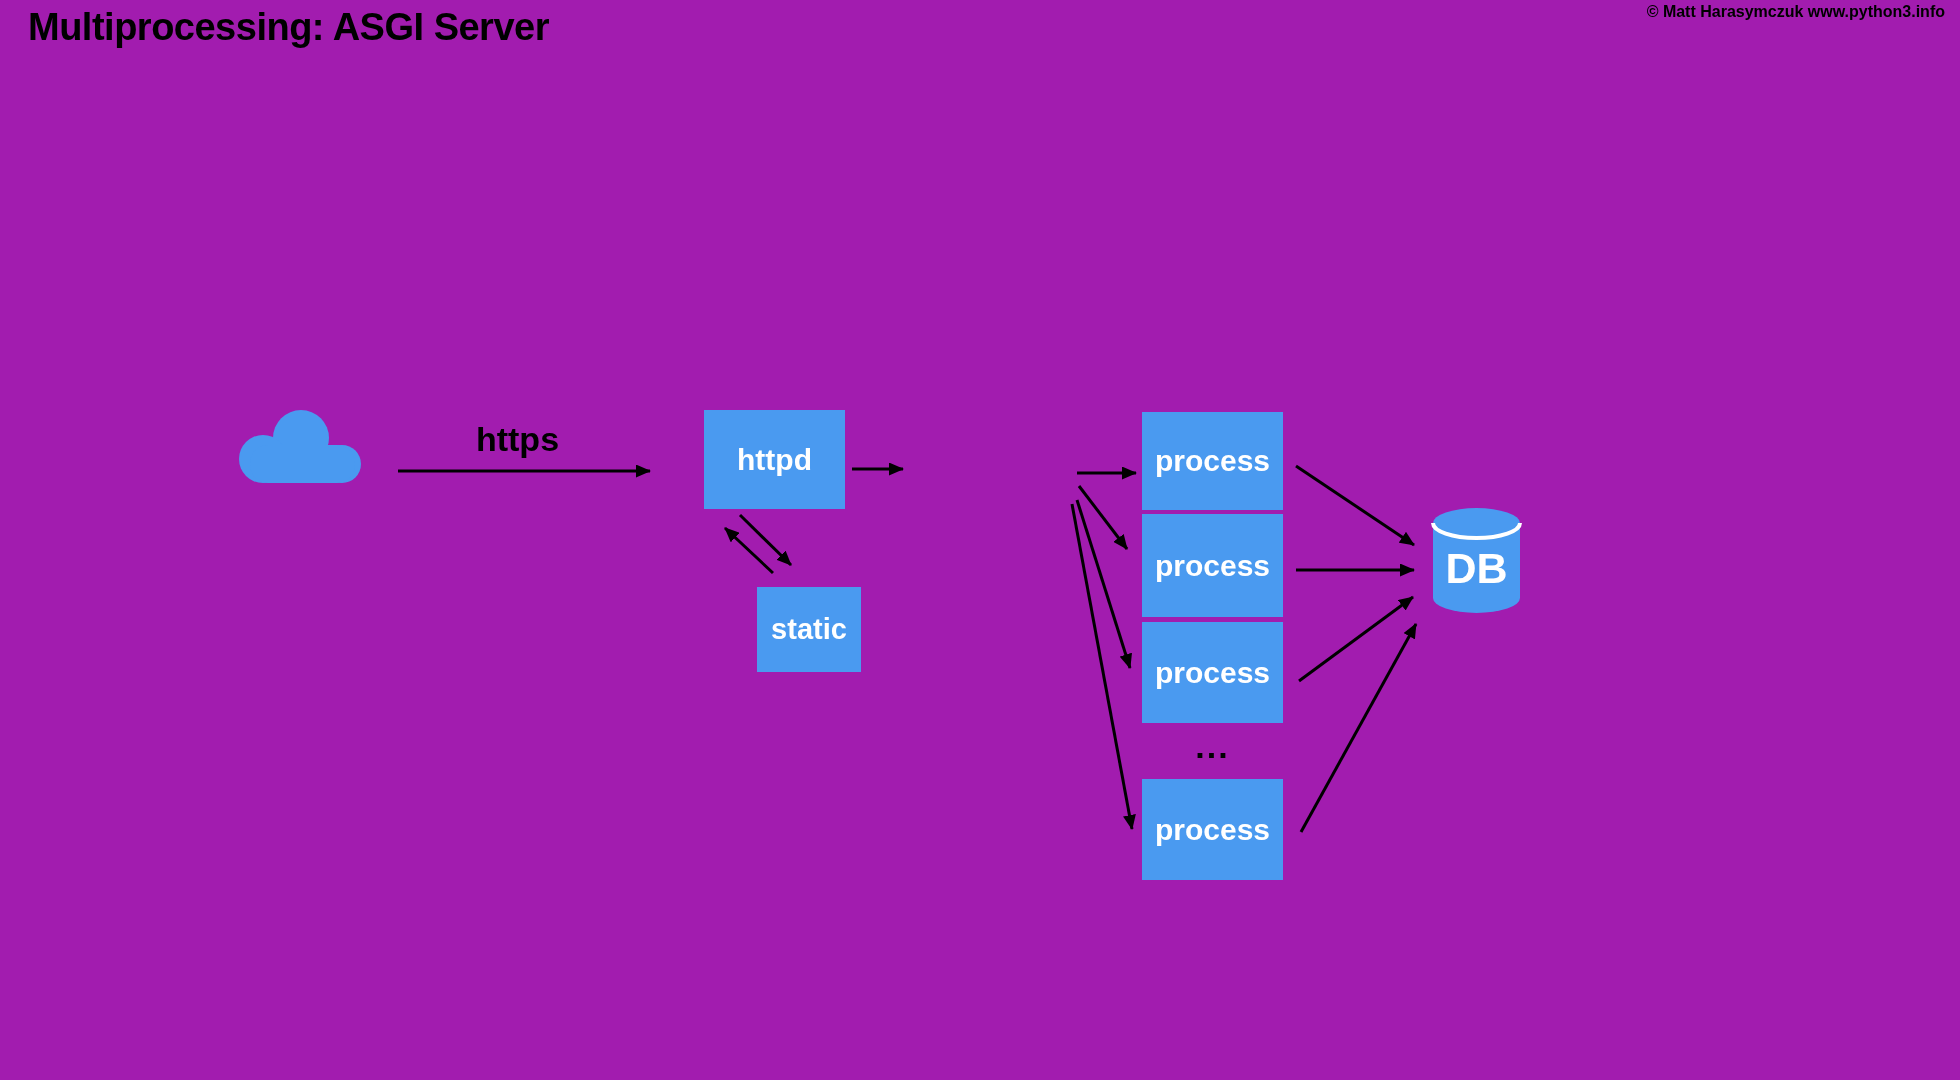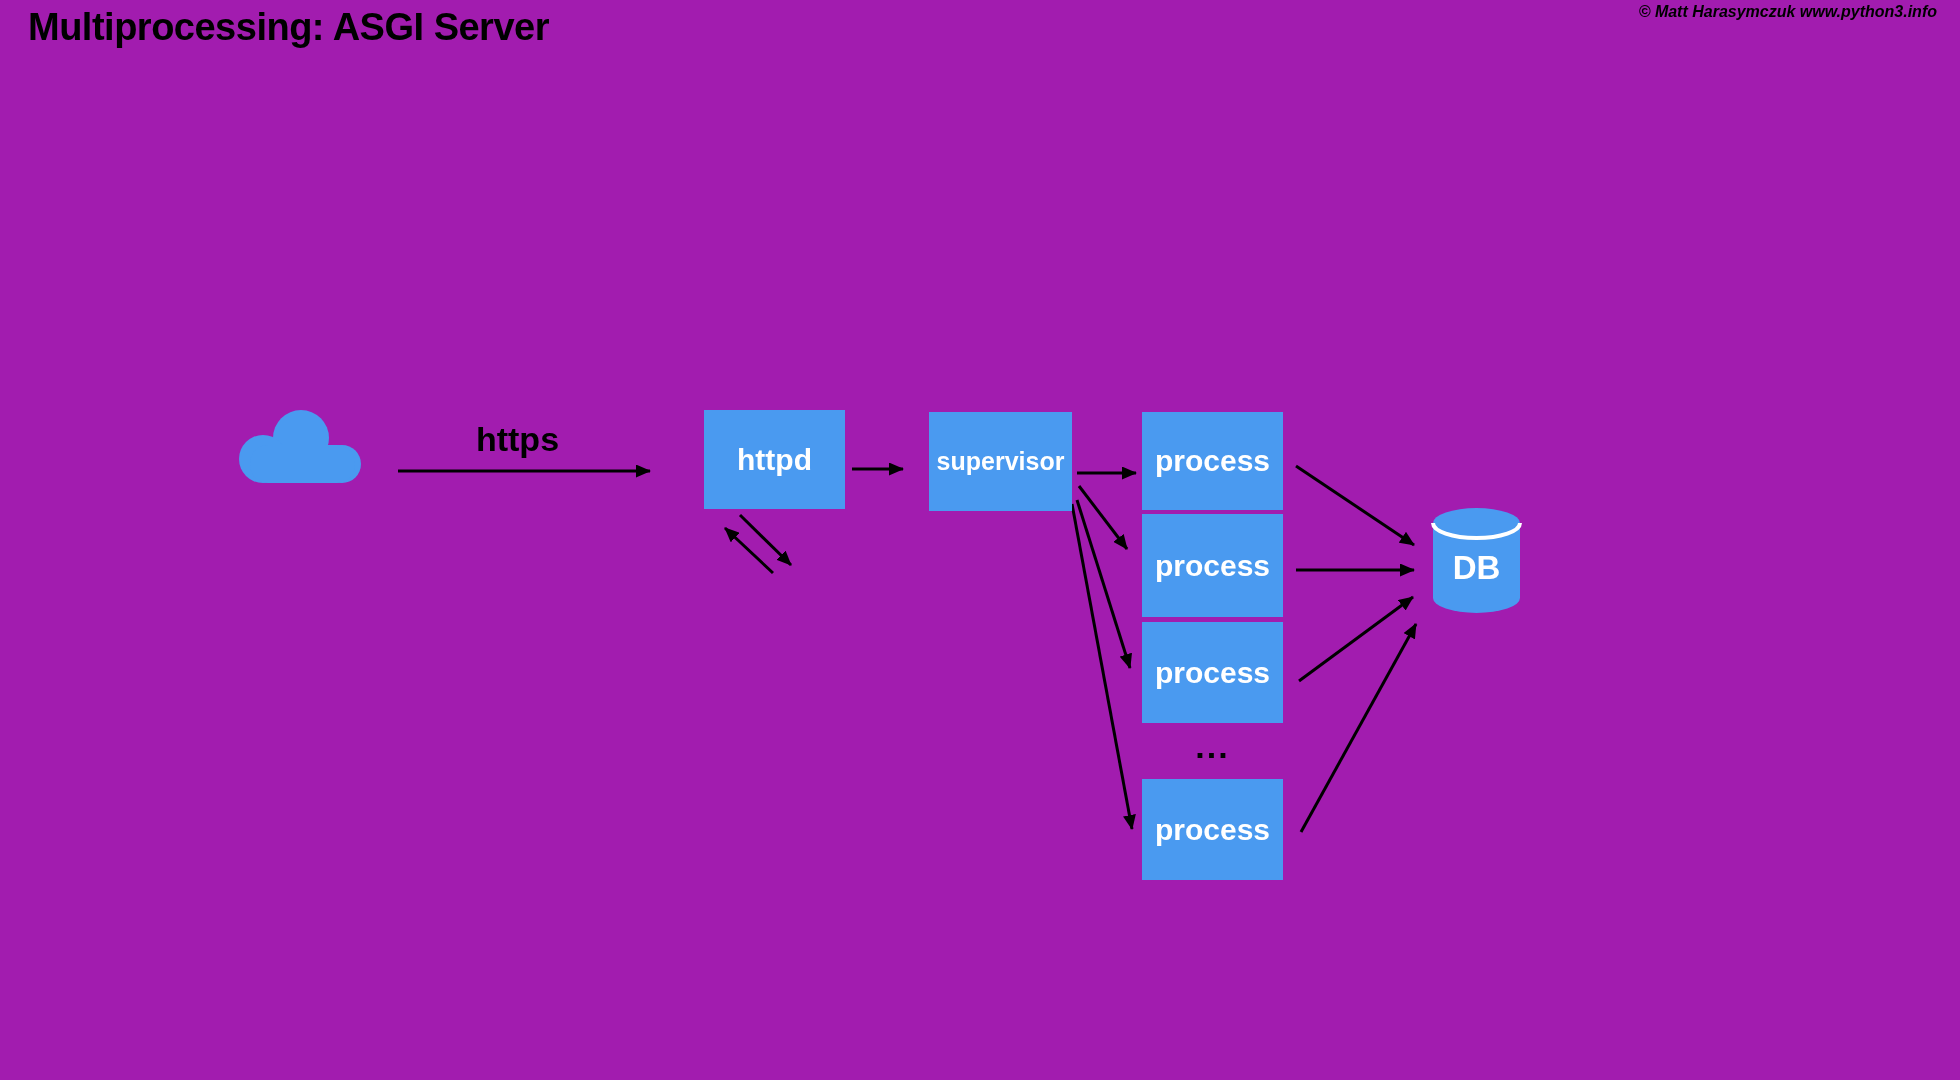--- a/index.html
+++ b/index.html
@@ -25,27 +25,26 @@
     top: 6px;
     font-size: 38px;
     font-weight: bold;
     letter-spacing: -0.5px;
     color: #000;
     white-space: nowrap;
   }
 
   .copyright {
     position: absolute;
-    right: 23px;
+    right: 15px;
     top: 3px;
     font-size: 16px;
     font-weight: bold;
     color: #000;
     white-space: nowrap;
-    font-style: italic;
   }
 
   svg.diagram-layer {
     position: absolute;
     left: 0; top: 0;
     width: 1960px;
     height: 1080px;
   }
 
   .blue-fill { fill: var(--node-blue); }
@@ -103,21 +102,21 @@
 
   .db-label {
     position: absolute;
     left: 1433px;
     top: 523px;
     width: 87px;
     height: 90px;
     display: flex;
     align-items: center;
     justify-content: center;
-    font-size: 33px;
+    font-size: 43px;
     font-weight: bold;
     color: var(--node-text);
   }
 </style>
 </head>
 <body>
 
 <div class="canvas">
 
   <div class="page-title">Multiprocessing: ASGI Server</div>
@@ -152,21 +151,21 @@
     <line class="edge" x1="1072" y1="504" x2="1132" y2="829" marker-end="url(#arrowhead)"></line>
     <line class="edge" x1="1296" y1="466" x2="1414" y2="545" marker-end="url(#arrowhead)"></line>
     <line class="edge" x1="1296" y1="570" x2="1414" y2="570" marker-end="url(#arrowhead)"></line>
     <line class="edge" x1="1299" y1="681" x2="1413" y2="597" marker-end="url(#arrowhead)"></line>
     <line class="edge" x1="1301" y1="832" x2="1416" y2="624" marker-end="url(#arrowhead)"></line>
   </svg>
 
   <div class="edge-label-https">https</div>
 
   <div class="node node-httpd">httpd</div>
-  <div class="node node-supervisor">supervisor</div>
+  <div class="node node-static">static</div>
   <div class="node node-process-1">process</div>
   <div class="node node-process-2">process</div>
   <div class="node node-process-3">process</div>
   <div class="node node-process-4">process</div>
 
   <div class="ellipsis-label">...</div>
 
   <div class="db-label">DB</div>
 
 </div>

